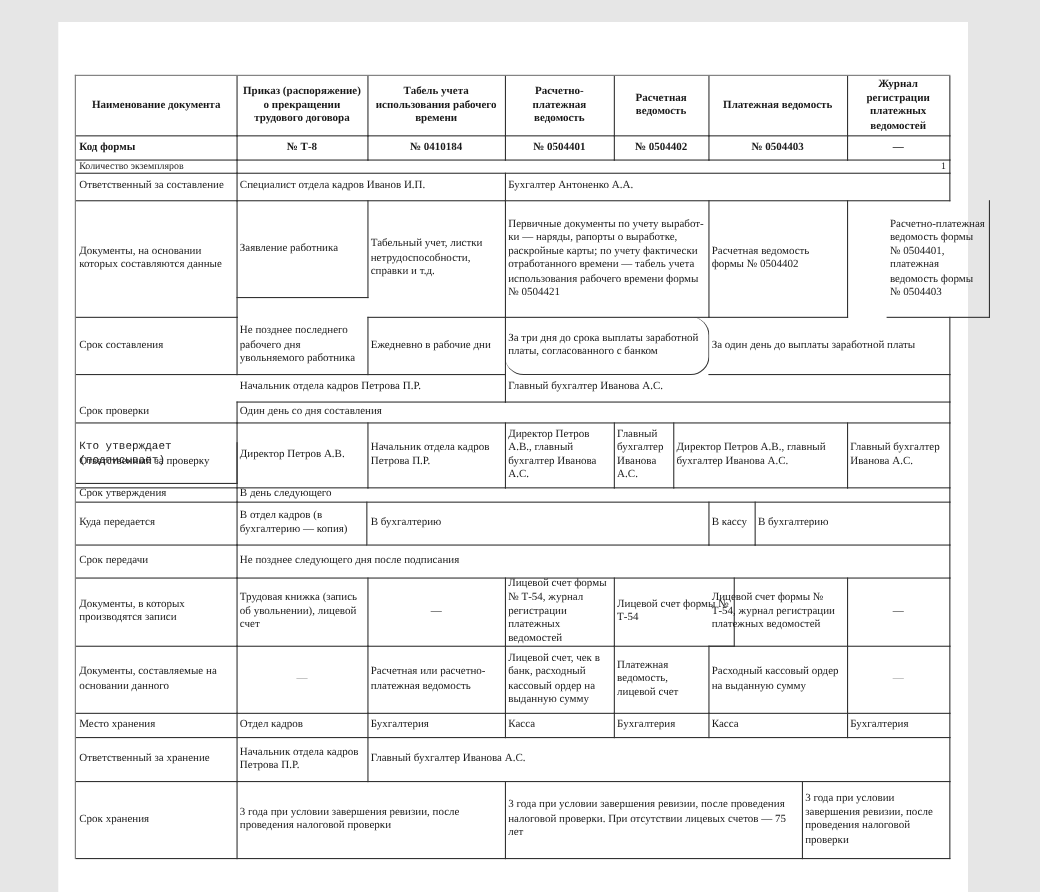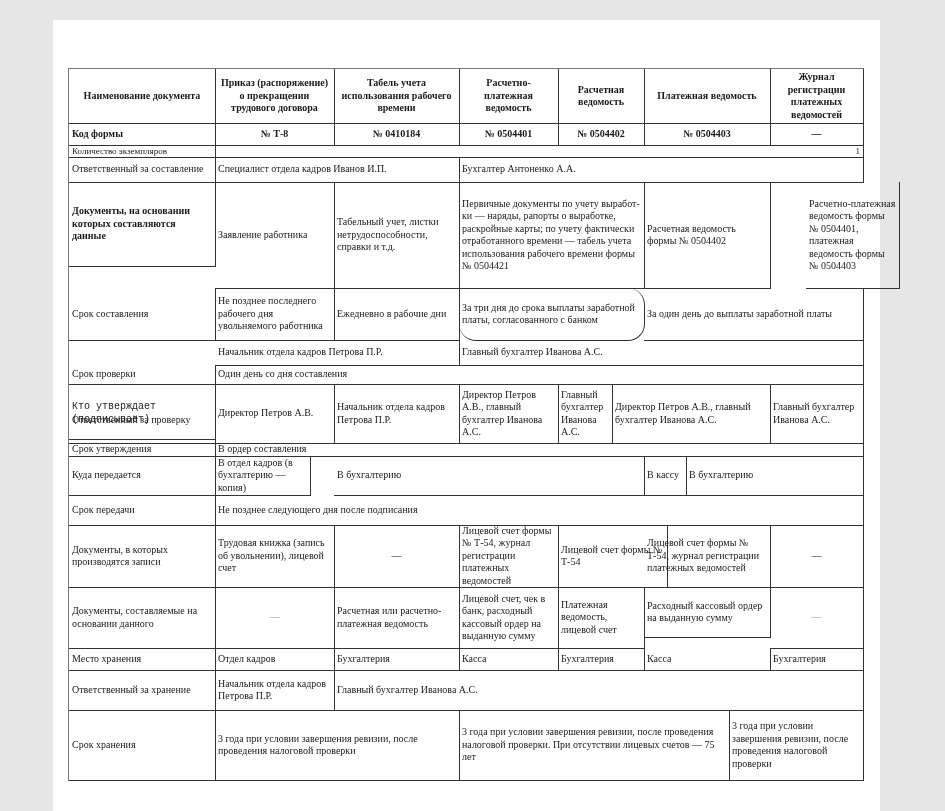--- a/index.html
+++ b/index.html
@@ -99,24 +99,24 @@
 <div class="cell" style="left:69px;top:157px;width:147px;height:26px;">
     <span>Ответственный за составление</span>
   </div>
 <div class="cell" style="left:215px;top:157px;width:245px;height:26px;">
     <span>Специалист отдела кадров Иванов И.П.</span>
   </div>
 <div class="cell" style="left:459px;top:157px;width:405px;height:26px;">
     <span>Бухгалтер Антоненко А.А.</span>
   </div>
 
-<div class="cell" style="left:69px;top:182px;width:147px;height:85px;font-weight:bold;">
+<div class="cell" style="left:69px;top:182px;width:147px;height:107px;">
     <span>Документы, на основании которых составляются данные</span>
   </div>
-<div class="cell" style="left:215px;top:182px;width:120px;height:107px;text-align:center;">
+<div class="cell" style="left:215px;top:182px;width:120px;height:89px;text-align:center;">
     <span>Заявление работника</span>
   </div>
 <div class="cell" style="left:334px;top:182px;width:126px;height:107px;">
     <span>Табельный учет, листки нетрудоспособности, справки и т.д.</span>
   </div>
 <div class="cell" style="left:459px;top:182px;width:186px;height:107px;">
     <span>Первичные документы по учету выработ­ки — наряды, рапорты о выработке, раскройные карты; по учету фактически отработанного времени — табель учета использования рабочего времени формы № 0504421</span>
   </div>
 <div class="cell" style="left:644px;top:182px;width:127px;height:107px;">
     <span>Расчетная ведомость формы № 0504402</span>
@@ -177,27 +177,27 @@
     <span>Директор Петров А.В., главный бухгалтер Иванова А.С.</span>
   </div>
 <div class="cell" style="left:770px;top:384px;width:94px;height:60px;">
     <span>Главный бухгалтер Иванова А.С.</span>
   </div>
 
 <div class="cell" style="left:69px;top:443px;width:147px;height:14px;">
     <span>Срок утверждения</span>
   </div>
 <div class="cell" style="left:215px;top:443px;width:649px;height:14px;">
-    <span>В ордер составления</span>
+    <span>В день следующего</span>
   </div>
 
 <div class="cell" style="left:69px;top:456px;width:147px;height:40px;">
     <span>Куда передается</span>
   </div>
-<div class="cell" style="left:215px;top:456px;width:96px;height:40px;">
+<div class="cell" style="left:215px;top:456px;width:119px;height:40px;">
     <span>В отдел кадров (в бухгалтерию — копия)</span>
   </div>
 <div class="cell" style="left:334px;top:456px;width:311px;height:40px;">
     <span>В бухгалтерию</span>
   </div>
 <div class="cell" style="left:644px;top:456px;width:43px;height:40px;">
     <span>В кассу</span>
   </div>
 <div class="cell" style="left:686px;top:456px;width:178px;height:40px;">
     <span>В бухгалтерию</span>
@@ -240,21 +240,21 @@
   </div>
 <div class="cell" style="left:334px;top:587px;width:126px;height:62px;">
     <span>Расчетная или расчетно-платежная ведомость</span>
   </div>
 <div class="cell" style="left:459px;top:587px;width:100px;height:62px;">
     <span>Лицевой счет, чек в банк, расходный кассовый ордер на выданную сумму</span>
   </div>
 <div class="cell" style="left:558px;top:587px;width:87px;height:62px;">
     <span>Платежная ведомость, лицевой счет</span>
   </div>
-<div class="cell" style="left:644px;top:587px;width:127px;height:51px;">
+<div class="cell" style="left:644px;top:587px;width:127px;height:62px;">
     <span>Расходный кассовый ордер на выданную сумму</span>
   </div>
 <div class="cell c gray" style="left:770px;top:587px;width:94px;height:62px;">
     <span>—</span>
   </div>
 
 <div class="cell" style="left:69px;top:648px;width:147px;height:23px;">
     <span>Место хранения</span>
   </div>
 <div class="cell" style="left:215px;top:648px;width:120px;height:23px;">

